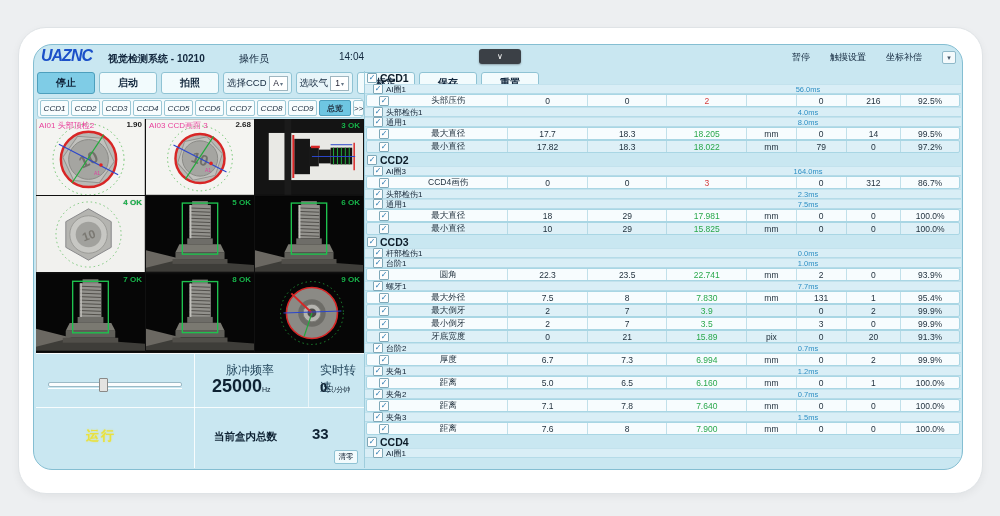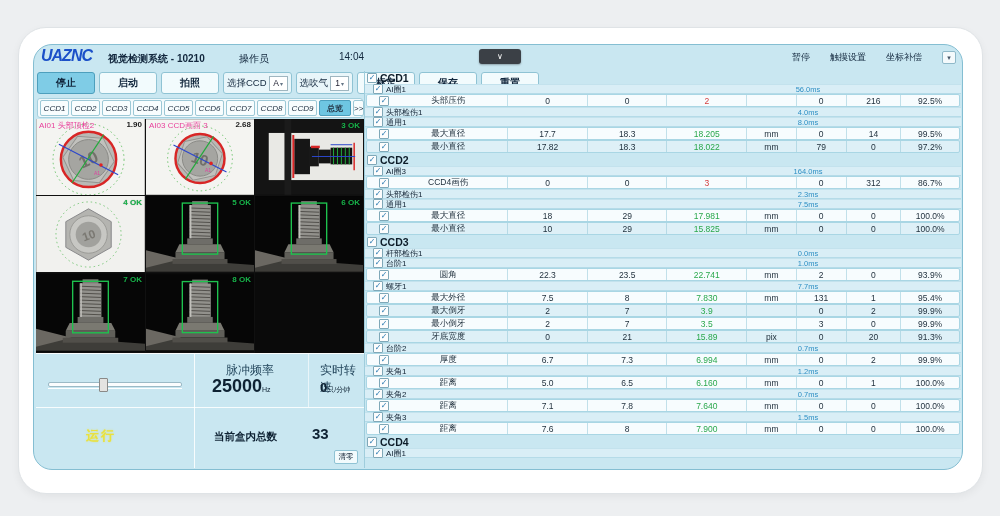--- a/index.html
+++ b/index.html
@@ -309,20 +309,35 @@
           <line x1="44.5" y1="40" x2="65.5" y2="40.8" stroke="#514f4a" stroke-width="1"></line>
 <line x1="45.5" y1="9" x2="45.5" y2="43" stroke="#c2c1bc" stroke-width="1.5"></line>
 <rect x="42" y="43" width="26" height="6" fill="#6e6d68"></rect>
 <polygon points="34,49 76,49 80,57 30,57" fill="#7a7971"></polygon>
 <rect x="30" y="57" width="50" height="7" fill="#605f59"></rect>
 <rect x="27" y="64" width="56" height="5" fill="#514f4a"></rect>
 <rect x="37" y="7" width="36" height="52" fill="none" stroke="#1ec24e" stroke-width="1.4"></rect>
         </svg>
         <div class="cam-status">8 OK</div>
       </div>
+      <div class="cam-cell">
+        <svg viewBox="0 0 110 77">
+<rect width="110" height="77" fill="#060606"></rect>
+<circle cx="58" cy="39" r="32" fill="none" stroke="#23a93c" stroke-width="1" stroke-dasharray="1.5,3" opacity=".8"></circle>
+<circle cx="58" cy="39" r="26" fill="#8b8a85"></circle>
+<circle cx="58" cy="39" r="26" fill="none" stroke="#d82626" stroke-width="1.6"></circle>
+<circle cx="58" cy="39" r="14" fill="#6d6c67"></circle>
+<circle cx="58" cy="39" r="9" fill="#b6b5b0" stroke="#7b7a75"></circle>
+<circle cx="58" cy="39" r="4.5" fill="#4c4b47"></circle>
+<line x1="58" y1="39" x2="37" y2="19" stroke="#d82626" stroke-width="2"></line>
+<line x1="29" y1="39" x2="88" y2="37" stroke="#2b46cc" stroke-width="1.2"></line>
+<line x1="58" y1="39" x2="50" y2="63" stroke="#23a93c" stroke-width="1.2"></line>
+        </svg>
+        <div class="cam-status">9 OK</div>
+      </div>
     </div>
 
   <div class="bottom">
     <div class="b-vline"></div>
     <div class="b-vline2"></div>
     <div class="b-hline"></div>
     <div class="slider">
       <div class="track"></div>
       <div class="track2"></div>
       <div class="thumb"></div>

